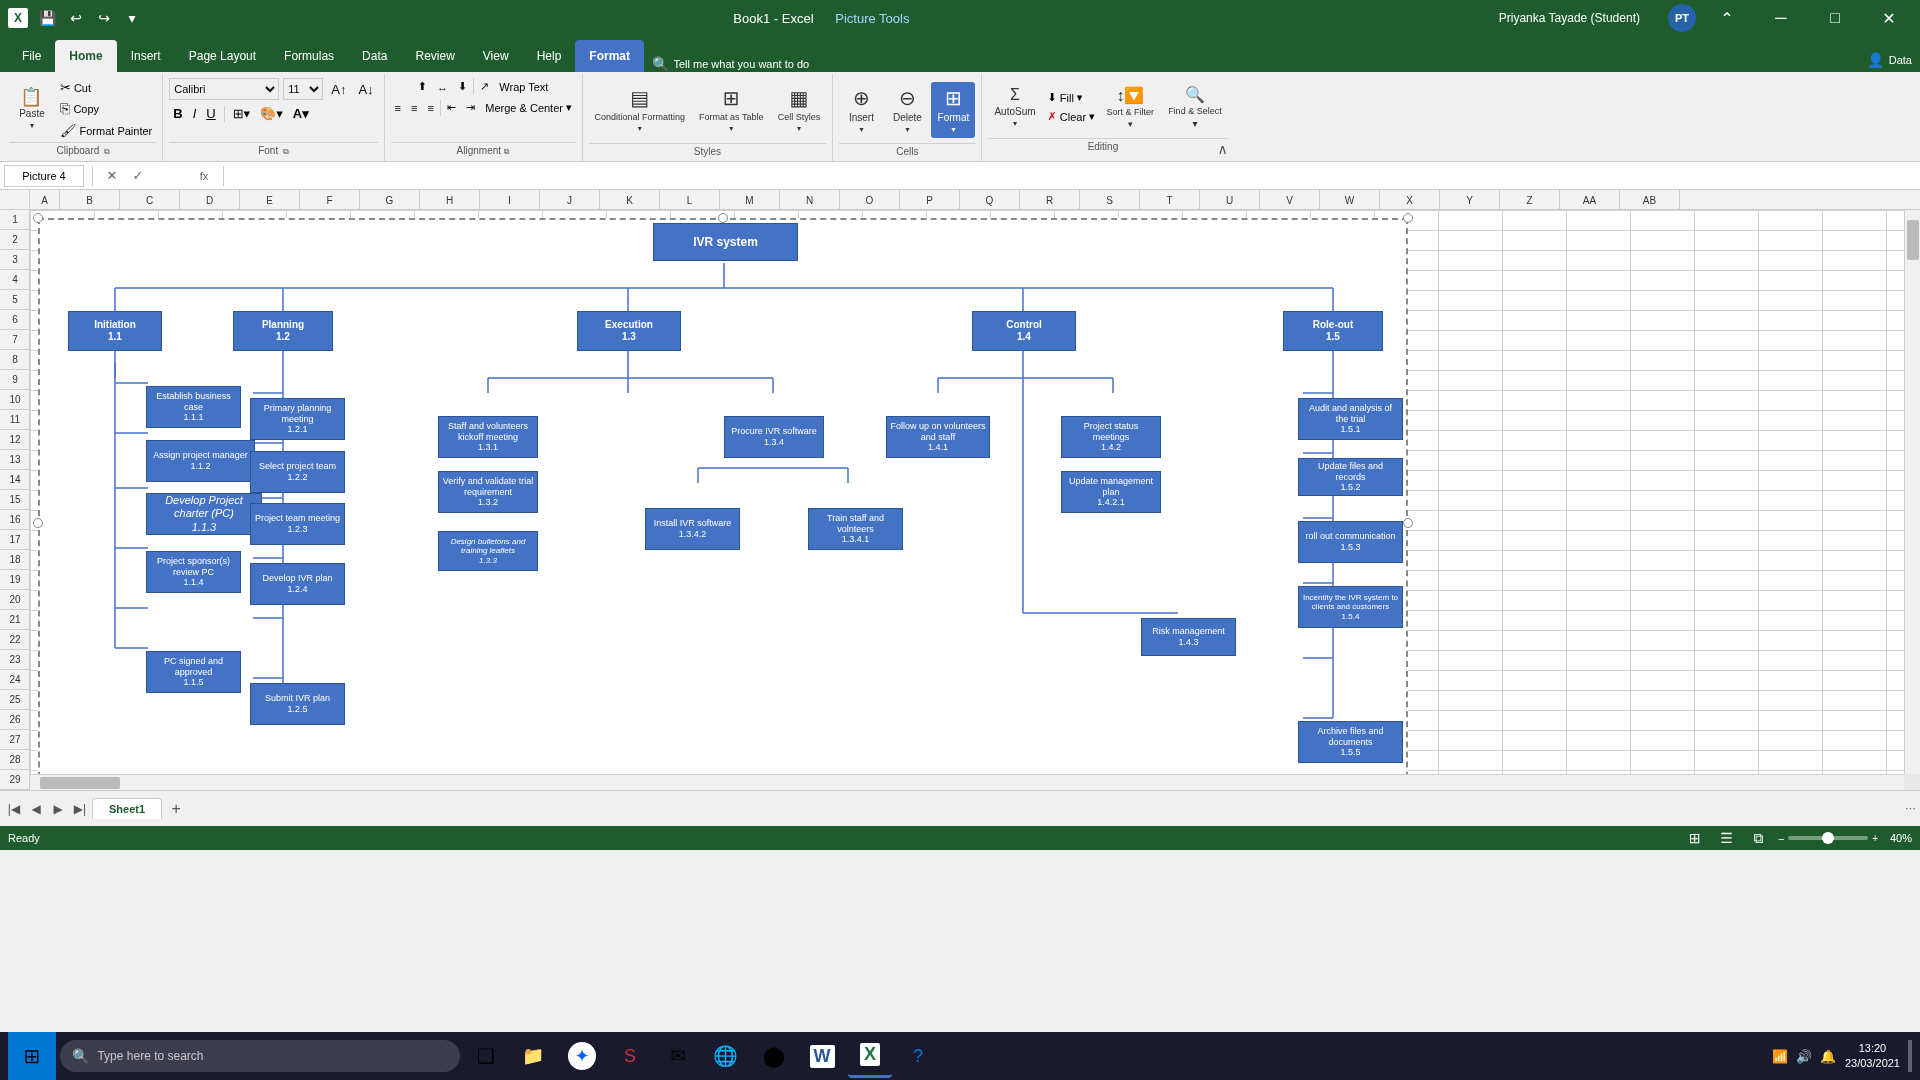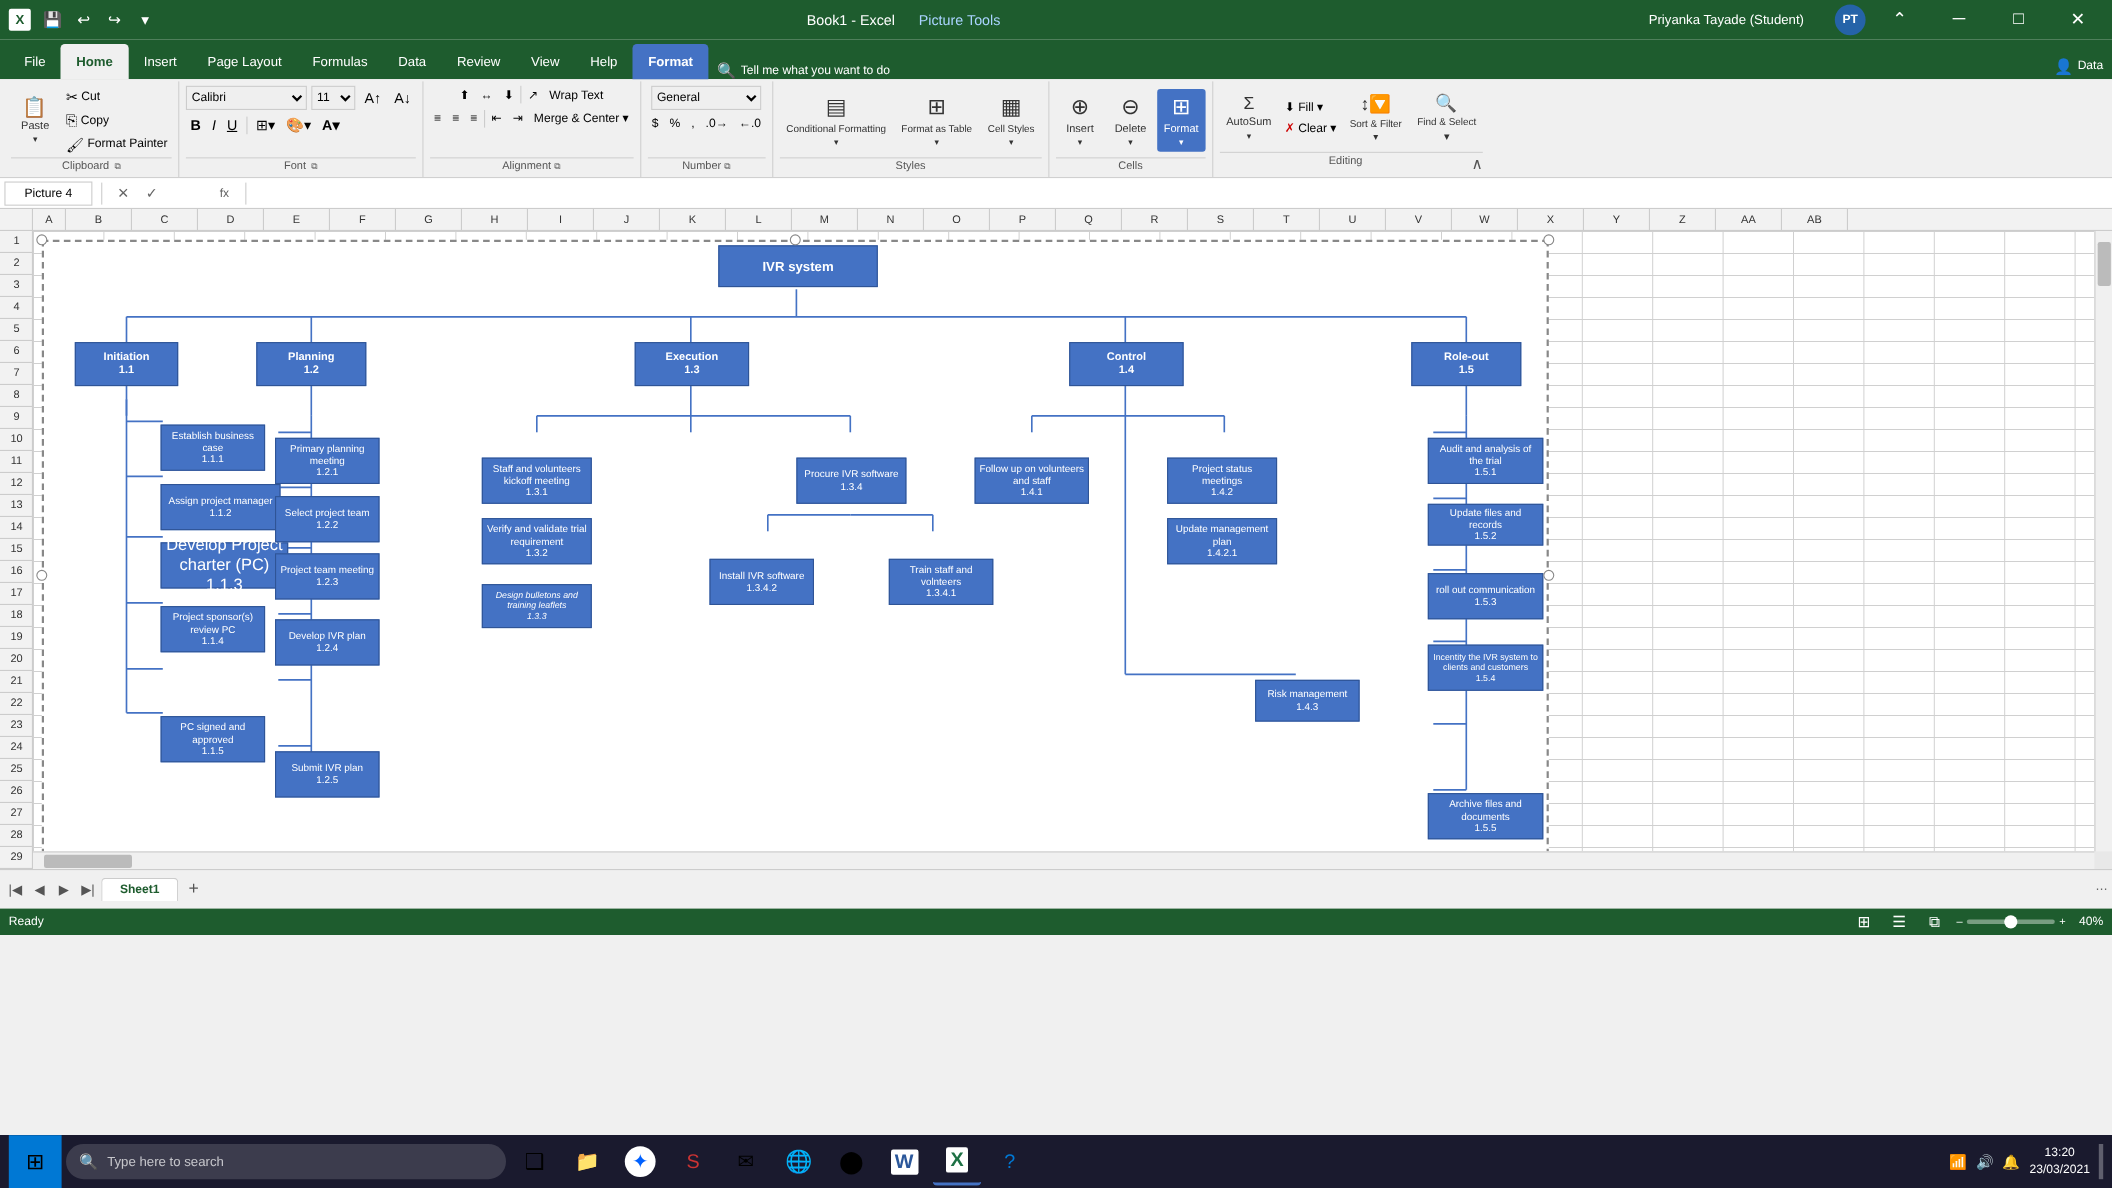--- a/index.html
+++ b/index.html
@@ -440,40 +440,20 @@
           <span>Merge &amp; Center</span>▾
         </div>
       </div>
     </div>
     <div class="ribbon-group-label">
       <span>Alignment</span>
       <span style="font-size:8px;">⧉</span>
     </div>
   </div>
 
-  <div class="ribbon-group" style="min-width:120px;">
-    <div class="ribbon-group-content" style="flex-direction:column;">
-      <div>
-        <select style="width:100px;height:22px;font-size:11px;border:1px solid #ccc;">
-          <option>General</option>
-        </select>
-      </div>
-      <div style="display:flex;gap:2px;margin-top:2px;">
-        <div class="ribbon-btn-small">$</div>
-        <div class="ribbon-btn-small">%</div>
-        <div class="ribbon-btn-small">,</div>
-        <div class="ribbon-btn-small">.0→</div>
-        <div class="ribbon-btn-small">←.0</div>
-      </div>
-    </div>
-    <div class="ribbon-group-label">
-      <span>Number</span>
-      <span style="font-size:8px;">⧉</span>
-    </div>
-  </div>
 
   <div class="ribbon-group" style="min-width:200px;">
     <div class="ribbon-group-content">
       <div class="ribbon-btn large" style="min-width:60px;">
         <div style="font-size:20px;">▤</div>
         <span style="font-size:9px;text-align:center;line-height:1.2;">Conditional Formatting</span>
         <span class="dropdown-arrow">▾</span>
       </div>
       <div class="ribbon-btn large" style="min-width:55px;">
         <div style="font-size:20px;">⊞</div>
@@ -716,21 +696,21 @@
       <div class="wbs-node level1" style="left:1245px;top:93px;width:100px;height:40px;">
         Role-out<br>1.5
       </div>
 
       <div class="wbs-node level2" style="left:108px;top:143px;width:95px;height:42px;font-size:9px;">
         Establish business case<br>1.1.1
       </div>
       <div class="wbs-node level2" style="left:108px;top:197px;width:109px;height:42px;font-size:9px;">
         Assign project manager<br>1.1.2
       </div>
-      <div class="wbs-node level2" style="left:108px;top:250px;width:116px;height:42px;font-size:15px;">
+      <div class="wbs-node level2" style="left:108px;top:250px;width:116px;height:42px;font-size:11px;font-style:italic;">
         Develop Project charter (PC)<br>1.1.3
       </div>
       <div class="wbs-node level2" style="left:108px;top:308px;width:95px;height:42px;font-size:9px;">
         Project sponsor(s) review PC<br>1.1.4
       </div>
       <div class="wbs-node level2" style="left:108px;top:408px;width:95px;height:42px;font-size:9px;">
         PC signed and approved<br>1.1.5
       </div>
 
       <div class="wbs-node level2" style="left:212px;top:155px;width:95px;height:42px;font-size:9px;">

